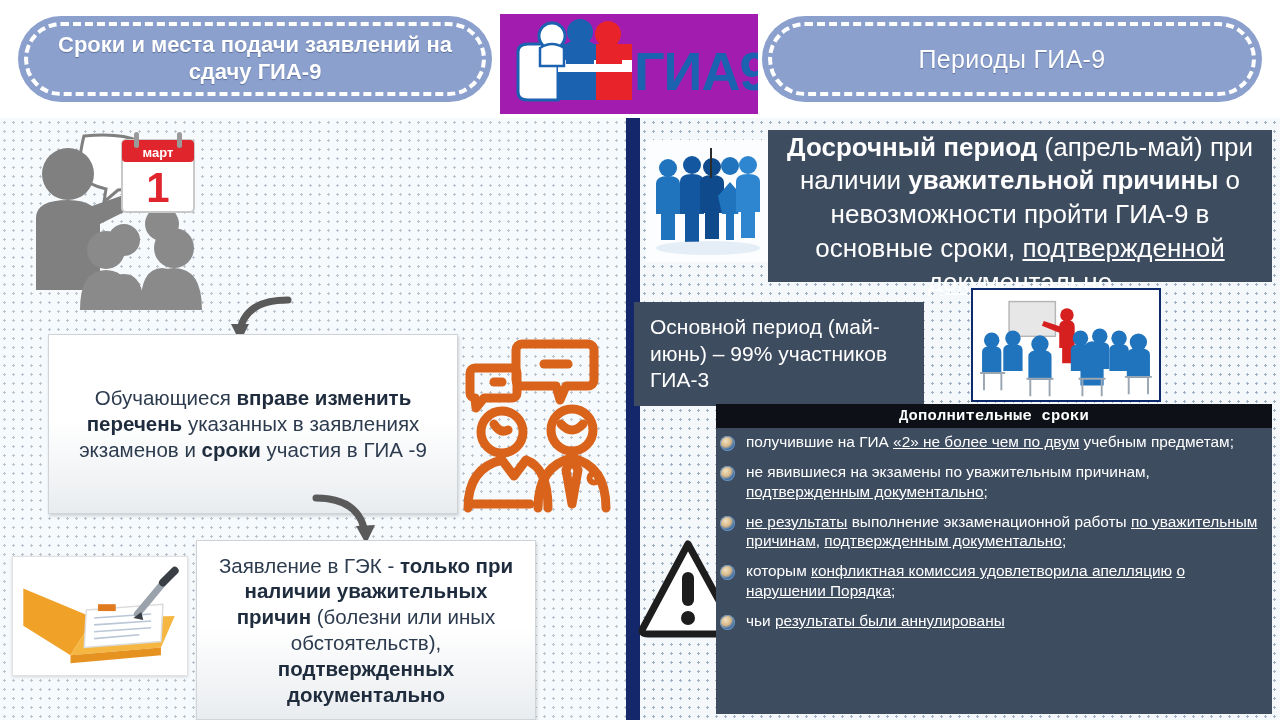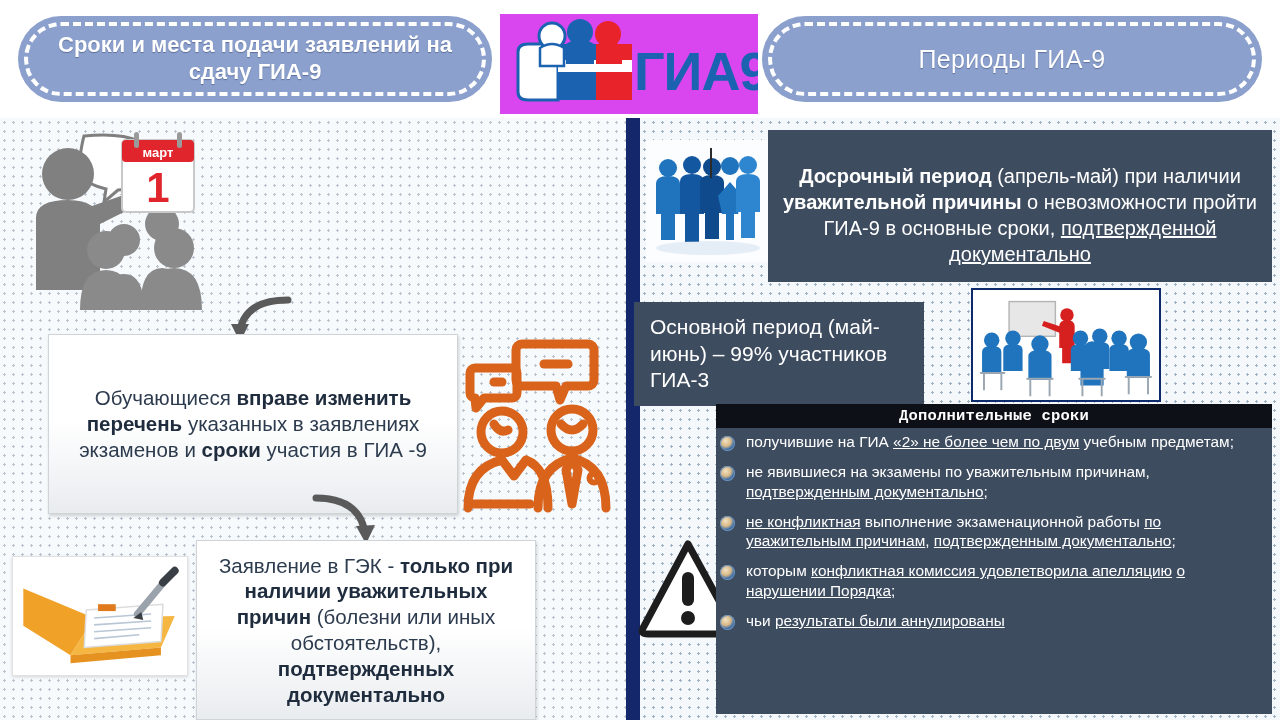--- a/index.html
+++ b/index.html
@@ -46,21 +46,21 @@
   .banner-text {
     position:relative; z-index:2; color:#ffffff; line-height:1.22;
     text-shadow:0 1px 1px rgba(40,55,95,.45);
     padding:0 40px;
   }
   .banner-l .banner-text { font-size:22px; font-weight:bold; }
   .banner-r .banner-text { font-size:25px; font-weight:normal; letter-spacing:.3px; }
 
   
   .logo { position:absolute; left:500px; top:14px; width:258px; height:100px;
-          background:#d946ef; display:flex; align-items:center; }
+          background:#a21caf; display:flex; align-items:center; }
   .logo svg { display:block; }
 
   
   .card {
     position:absolute;
     background:linear-gradient(#ffffff 0%, #ffffff 48%, #e9ecef 100%);
     border:1px solid #cfd4d9;
     box-shadow:1px 2px 3px rgba(0,0,0,.16);
     color:#2d3b4e; text-align:center;
     display:flex; align-items:center; justify-content:center;
@@ -75,21 +75,21 @@
   #card2 p { font-size:20.5px; }
   #card3 { left:196px; top:540px;  width:340px; height:180px; }
   #card3 p { font-size:20.5px; }
 
   
   .dark {
     position:absolute; background:#3e4c60; color:#ffffff;
   }
   #dark-early { left:768px; top:130px; width:504px; height:152px;
                 display:flex; align-items:center; justify-content:center; text-align:center; }
-  #dark-early p { font-size:20px; line-height:1.3; padding:4px 14px;margin-top:18px; }
+  #dark-early p { font-size:26px; line-height:1.3; padding:4px 14px;margin-top:18px; }
   #dark-main  { left:634px; top:302px; width:290px; height:104px;
                 display:flex; align-items:center; }
   #dark-main p { font-size:21px; line-height:1.28; padding:2px 16px; text-align:left; }
 
   .dark b { font-weight:bold; }
   .dark u { text-decoration:underline; }
 
   
   #dark-extra { left:716px; top:424px; width:556px; height:290px; }
   .extra-title {
@@ -349,21 +349,21 @@
     <div class="bullet">
       <span class="dot"></span>
       <span>получившие на ГИА <u>«2» не более чем по двум</u> учебным предметам;</span>
     </div>
     <div class="bullet">
       <span class="dot"></span>
       <span>не явившиеся на экзамены по уважительным причинам, <u>подтвержденным документально</u>;</span>
     </div>
     <div class="bullet">
       <span class="dot"></span>
-      <span><u>не конфликтная</u> выполнение экзаменационной работы <u>по уважительным причинам</u>, <u>подтвержденным документально</u>;</span>
+      <span><u>не результаты</u> выполнение экзаменационной работы <u>по уважительным причинам</u>, <u>подтвержденным документально</u>;</span>
     </div>
     <div class="bullet">
       <span class="dot"></span>
       <span>которым <u>конфликтная комиссия удовлетворила апелляцию</u> <u>о нарушении Порядка</u>;</span>
     </div>
     <div class="bullet">
       <span class="dot"></span>
       <span>чьи <u>результаты были аннулированы</u></span>
     </div>
   </div>

